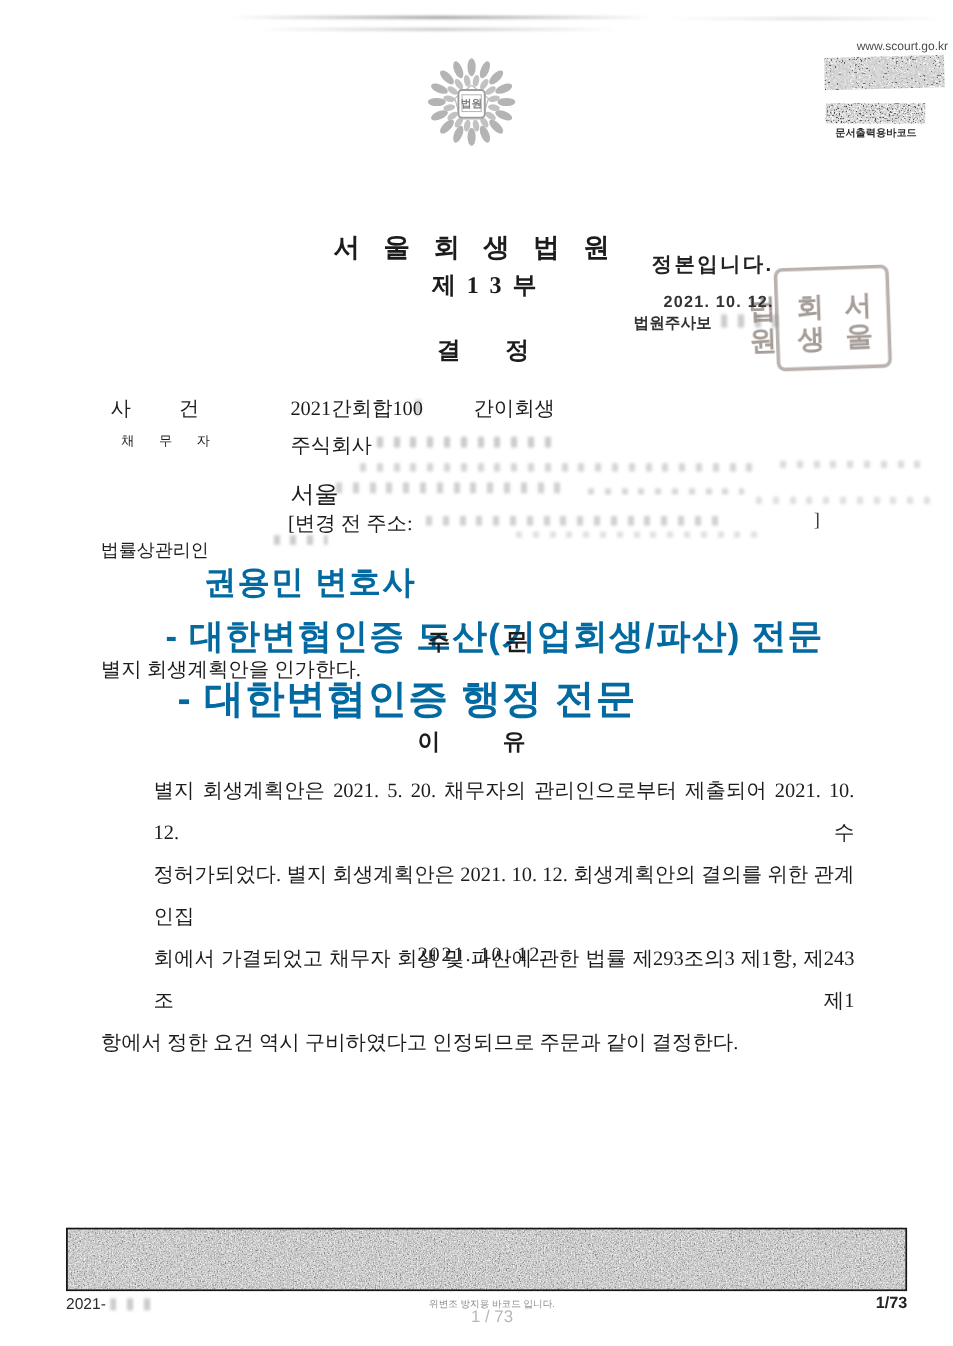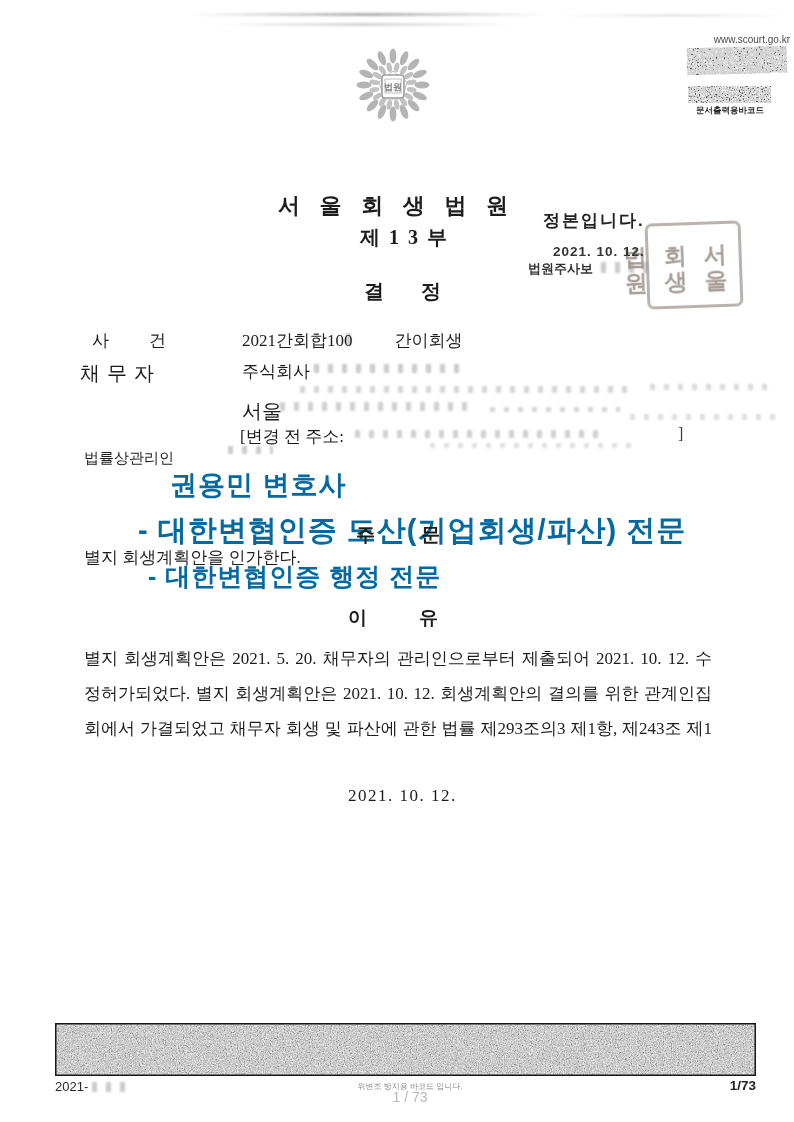--- a/index.html
+++ b/index.html
@@ -31,21 +31,21 @@
   .seal{
     position:absolute;left:646px;top:222px;width:96px;height:86px;z-index:1;
     border:3px solid rgba(156,146,140,.7);border-radius:7px;
     transform:rotate(-2deg);
     writing-mode:vertical-rl;text-orientation:upright;
     font-weight:700;font-size:23px;line-height:40px;letter-spacing:3px;
     color:rgba(150,140,134,.85);filter:blur(.6px);
     padding:3px 4px;box-sizing:border-box;
   }
   .reason-line{line-height:35px;font-size:17px;}
-  .reason-line.jl{text-align:justify;text-align-last:justify;}
+  .reason-line.jl{text-align:justify;text-align-last:justify;margin-left:44px;}
 </style>
 </head>
 <body>
 
 <div class="streak" style="left:190px;top:13px;width:355px;opacity:.55;"></div>
 <div class="streak" style="left:215px;top:23px;width:300px;opacity:.3;"></div>
 <div class="streak" style="left:555px;top:14px;width:235px;opacity:.16;"></div>
 
 <div class="abs sans" style="left:668px;top:34px;width:122px;text-align:right;font-size:10px;color:#4a4a4a;">www.scourt.go.kr</div>
 
@@ -130,51 +130,52 @@
 <div class="abs sans bold ink" style="left:528px;top:260px;font-size:13px;color:#333;">법원주사보</div>
 <div class="smudge" style="left:601px;top:262px;width:52px;height:11px;opacity:.5;"></div>
 <div class="seal">서울회생법원</div>
 
 <div class="abs just ink" style="left:92px;top:329px;width:74px;font-size:17px;">사 건</div>
 <div class="abs ink" style="left:242px;top:329px;font-size:17px;">
   <span>2021간회합100</span><span style="display:inline-block;width:42px;"></span><span>간이회생</span>
 </div>
 <div class="smudge" style="left:346px;top:333px;width:10px;height:13px;opacity:.45;"></div>
 
-<div class="abs just ink" style="left:80px;top:360px;width:74px;font-size:20px;">채 무 자</div>
+<div class="abs just ink" style="left:101px;top:360px;width:74px;font-size:11px;">채 무 자</div>
 <div class="abs ink" style="left:242px;top:360px;font-size:17px;">주식회사</div>
 <div class="smudge" style="left:314px;top:364px;width:150px;height:9px;opacity:.5;"></div>
 <div class="smudge" style="left:300px;top:386px;width:330px;height:7px;opacity:.4;"></div>
 <div class="smudge" style="left:650px;top:384px;width:120px;height:6px;opacity:.35;"></div>
 
 <div class="abs ink" style="left:242px;top:398px;font-size:20px;">서울</div>
 <div class="smudge" style="left:280px;top:402px;width:190px;height:9px;opacity:.45;"></div>
 <div class="smudge" style="left:490px;top:407px;width:130px;height:5px;opacity:.4;"></div>
 <div class="smudge" style="left:630px;top:414px;width:150px;height:6px;opacity:.3;"></div>
 
 <div class="abs ink" style="left:240px;top:425px;font-size:17px;">[변경 전 주소:</div>
 <div class="smudge" style="left:355px;top:430px;width:250px;height:8px;opacity:.45;"></div>
 <div class="smudge" style="left:430px;top:443px;width:210px;height:5px;opacity:.3;"></div>
 <div class="abs ink" style="left:678px;top:425px;font-size:16px;color:#3a3a3a;">]</div>
 
 <div class="abs ink" style="left:84px;top:449px;font-size:15px;">법률상관리인</div>
 <div class="smudge" style="left:228px;top:446px;width:45px;height:8px;opacity:.5;"></div>
 
 <div class="watermark" style="left:170px;top:467px;font-size:27px;">권용민 변호사</div>
 <div class="watermark" style="left:138px;top:511px;font-size:29px;">- 대한변협인증 도산(기업회생/파산) 전문</div>
-<div class="watermark" style="left:148px;top:560px;font-size:25px;">- 대한변협인증 행정 전문</div>
+<div class="watermark" style="left:148px;top:560px;font-size:33px;">- 대한변협인증 행정 전문</div>
 
 <div class="abs just bold ink" style="left:356px;top:522px;width:84px;font-size:19px;">주 문</div>
 <div class="abs ink" style="left:84px;top:546px;font-size:17px;">별지 회생계획안을 인가한다.</div>
 
 <div class="abs just bold ink" style="left:348px;top:605px;width:90px;font-size:19px;">이 유</div>
 <div class="abs ink" style="left:84px;top:641px;width:628px;">
   <div class="reason-line jl">별지 회생계획안은 2021. 5. 20. 채무자의 관리인으로부터 제출되어 2021. 10. 12. 수</div>
   <div class="reason-line jl">정허가되었다. 별지 회생계획안은 2021. 10. 12. 회생계획안의 결의를 위한 관계인집</div>
   <div class="reason-line jl">회에서 가결되었고 채무자 회생 및 파산에 관한 법률 제293조의3 제1항, 제243조 제1</div>
+  <div class="reason-line">항에서 정한 요건 역시 구비하였다고 인정되므로 주문과 같이 결정한다.</div>
 </div>
 
 <div class="abs ink" style="left:348px;top:786px;font-size:17px;letter-spacing:1.5px;">2021. 10. 12.</div>
 
 <svg class="abs" style="left:55px;top:1023px;" width="701" height="53">
   <filter id="n3">
       <feTurbulence type="fractalNoise" baseFrequency="0.85" numOctaves="2" seed="5"></feTurbulence>
       <feColorMatrix type="saturate" values="0"></feColorMatrix>
     <feComponentTransfer>
         <feFuncR type="discrete" tableValues="0 .12 .3 .55 .8"></feFuncR>

